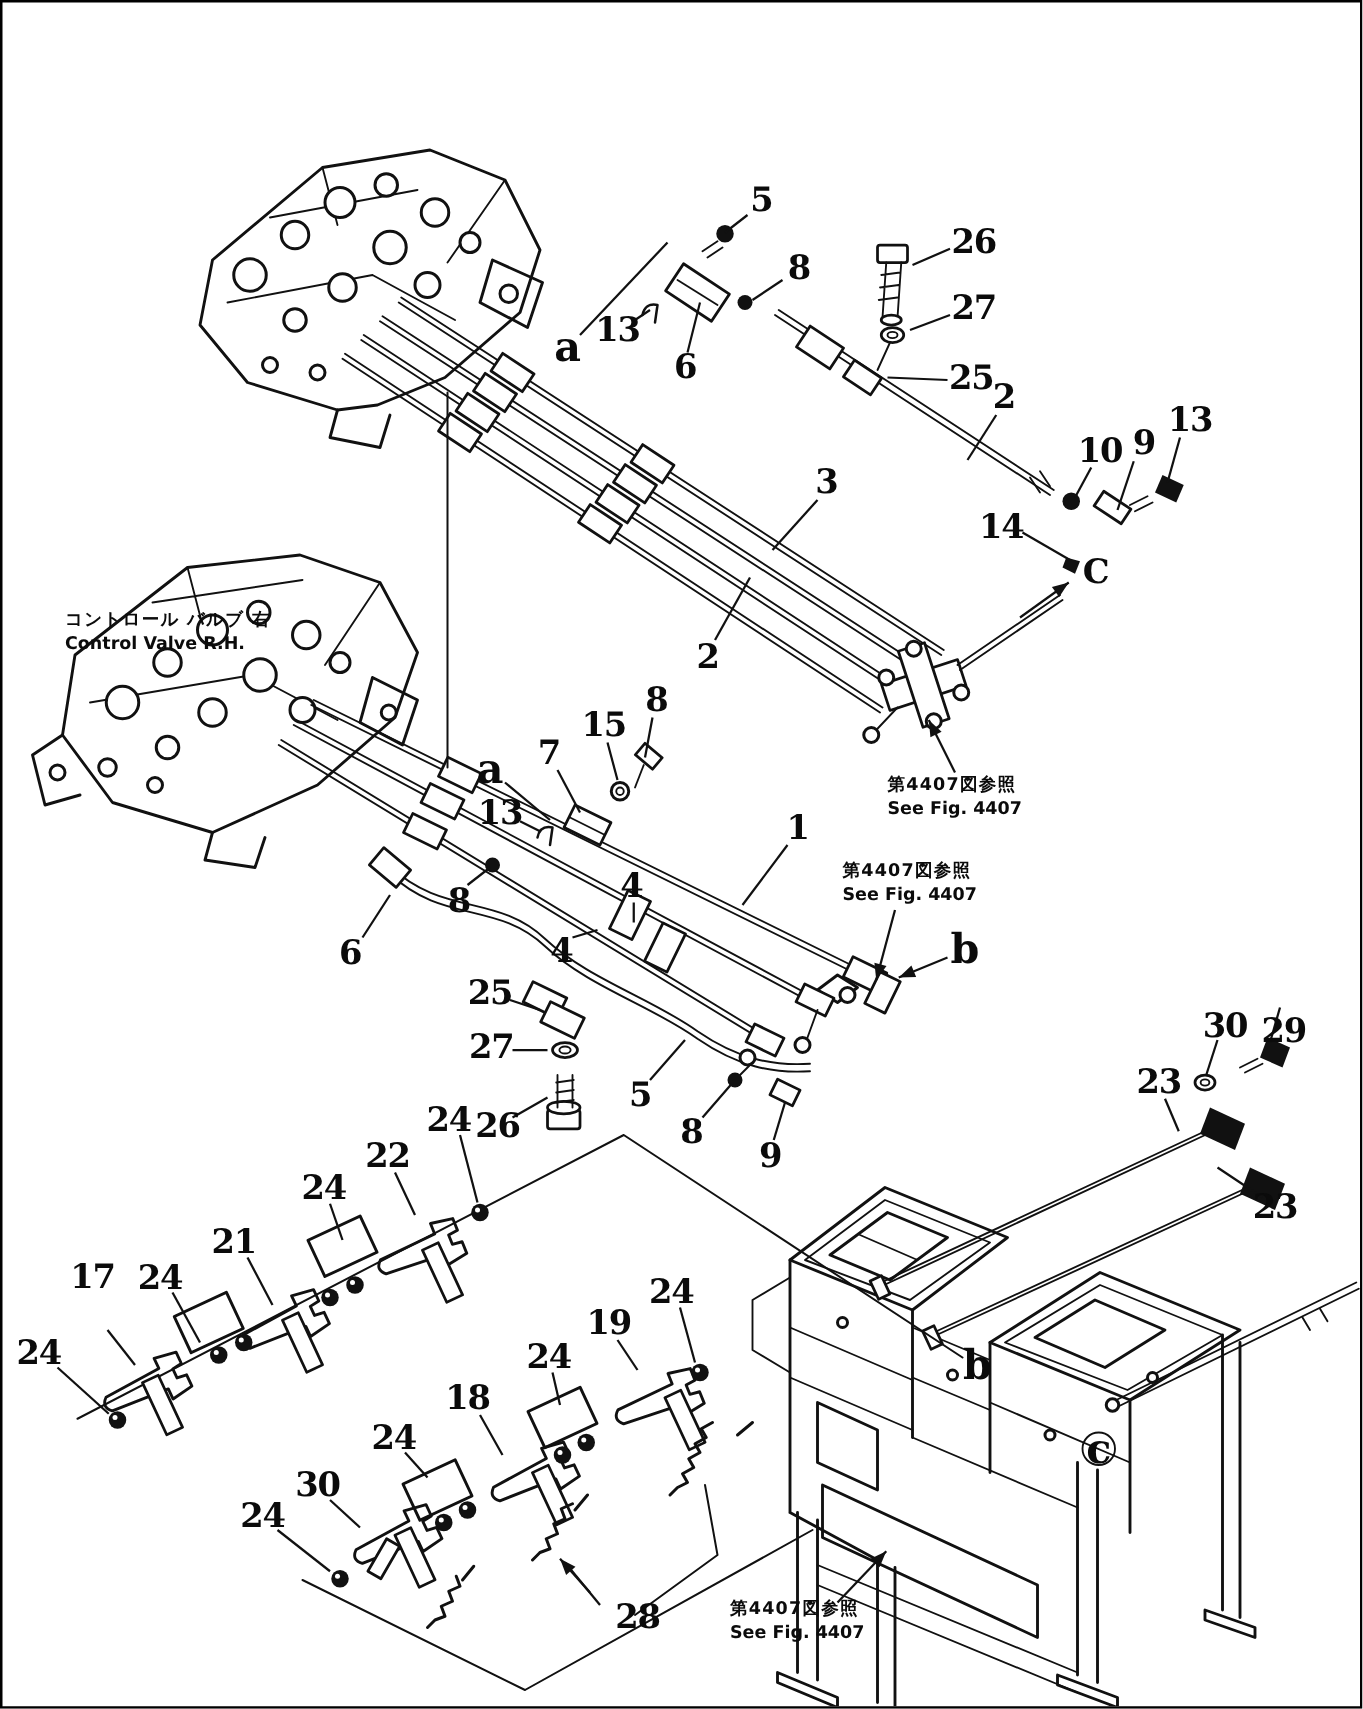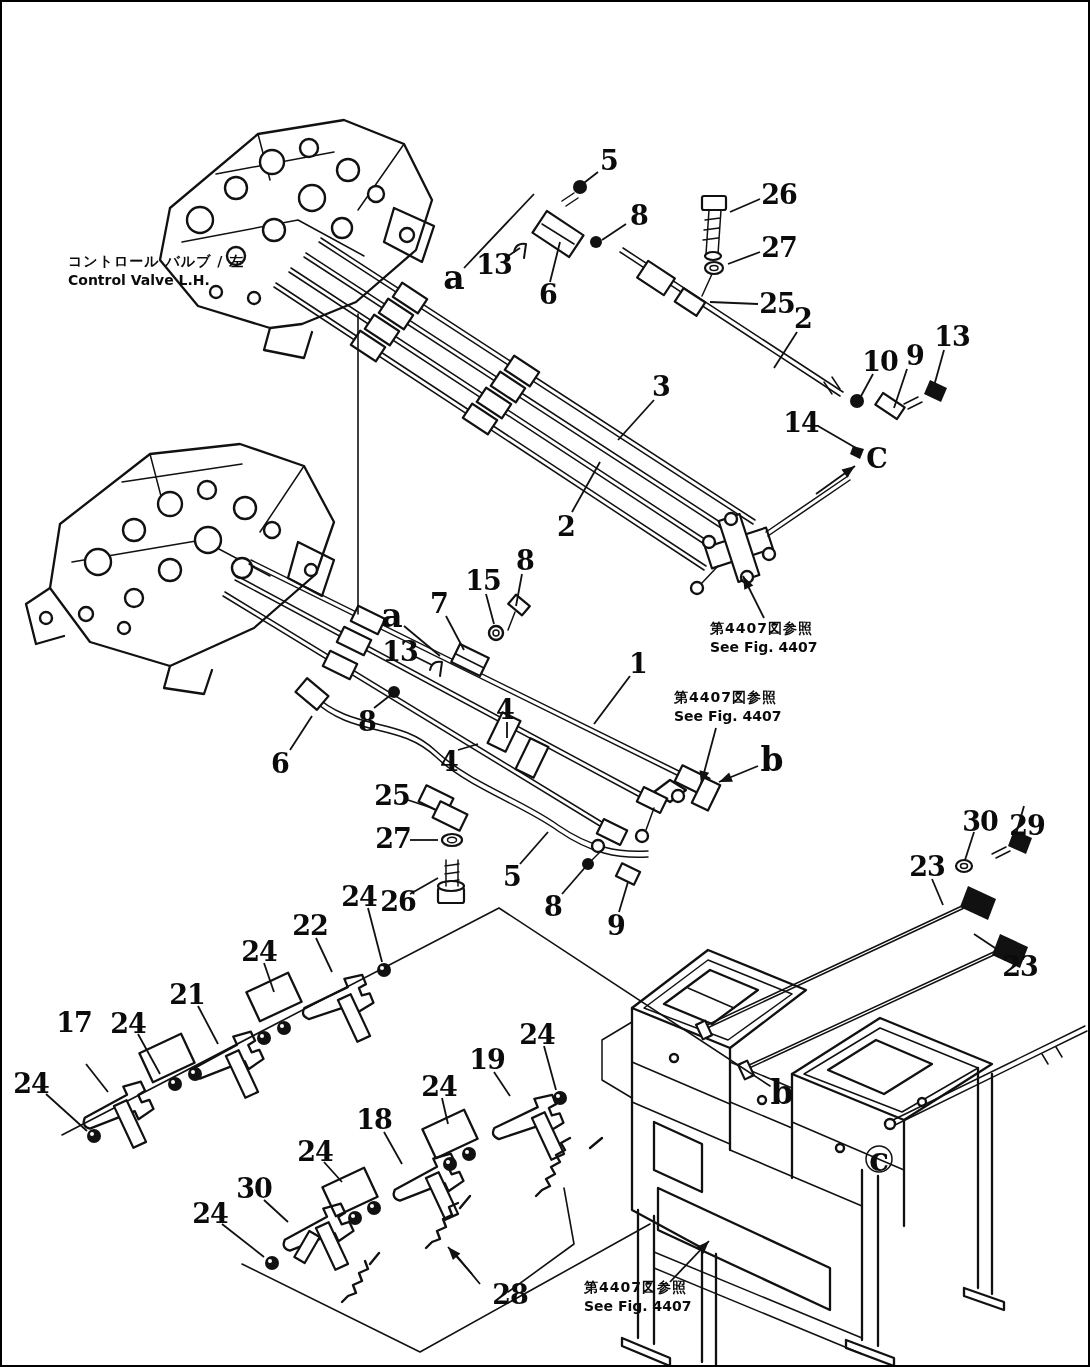--- a/index.html
+++ b/index.html
@@ -378,23 +378,23 @@
       <div class="callout num" style="left: 313px; top: 1149px;">24</div>
       <div class="callout num" style="left: 485px; top: 1057px;">19</div>
       <div class="callout num" style="left: 535px; top: 1032px;">24</div>
       <div class="callout num" style="left: 437px; top: 1084px;">24</div>
       <div class="callout num" style="left: 252px; top: 1186px;">30</div>
       <div class="callout num" style="left: 208px; top: 1211px;">24</div>
       <div class="callout num" style="left: 468px; top: 1292px; margin-left: 40px;">28</div>
       <div class="callout letter" style="left: 770px; top: 757px;">b</div>
       <div class="callout letter" style="left: 780px; top: 1090px;">b</div>
       <div class="callout letter" style="left: 877px; top: 1157px;">c</div>
-      <div class="caption" style="left: 66px; top: 250px;">
-        <div>コントロール バルブ / 左</div>
-        <div>Control Valve L.H.</div>
+      <div class="caption" style="left: 50px; top: 485px;">
+        <div>コントロール バルブ 右</div>
+        <div>Control Valve R.H.</div>
       </div>
       <div class="caption" style="left: 708px; top: 617px;">
         <div>第4407図参照</div>
         <div>See Fig. 4407</div>
       </div>
       <div class="caption" style="left: 672px; top: 686px;">
         <div>第4407図参照</div>
         <div>See Fig. 4407</div>
       </div>
       <div class="caption" style="left: 582px; top: 1276px;">

